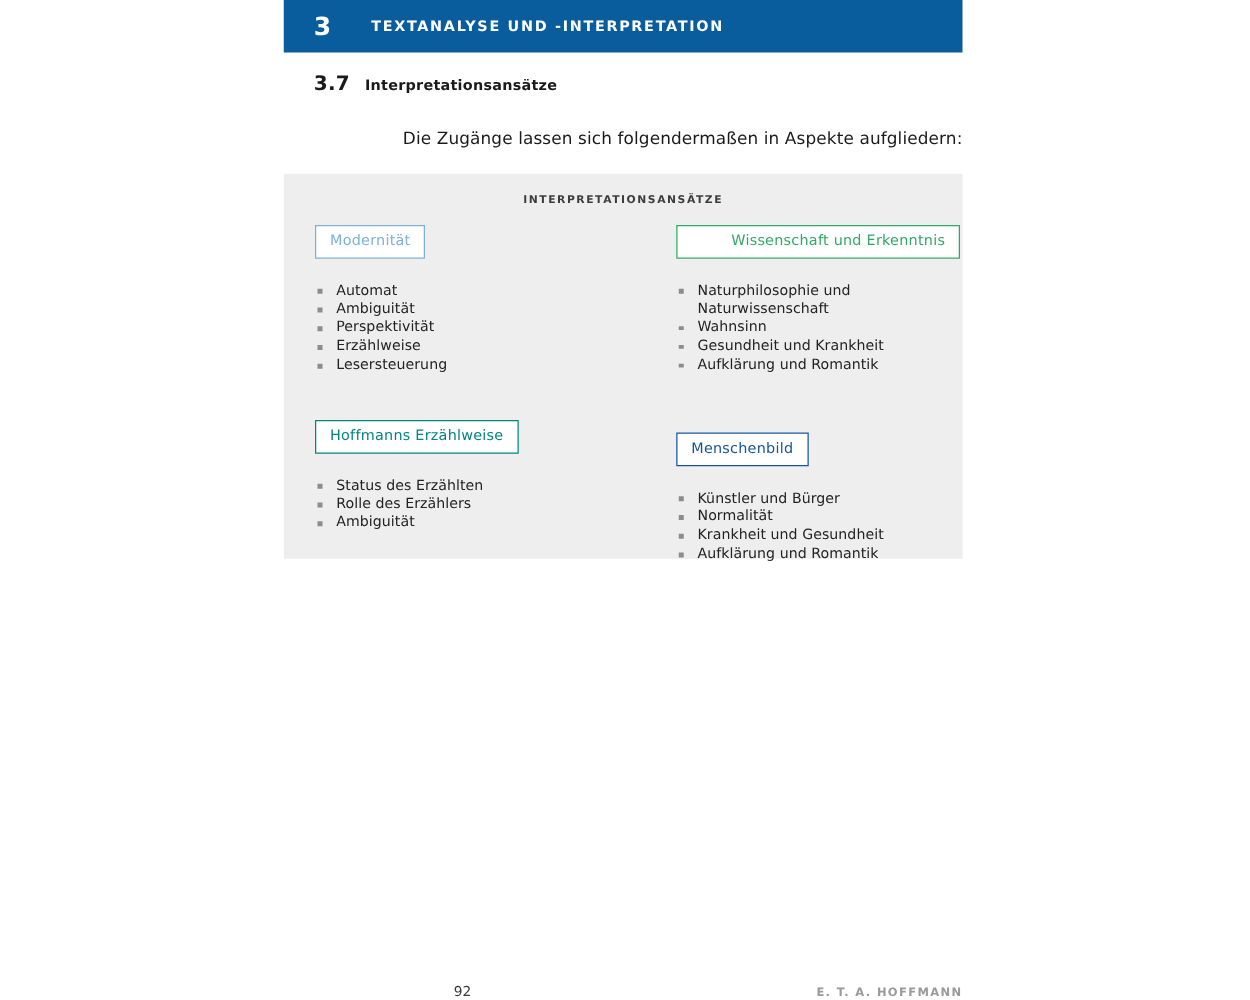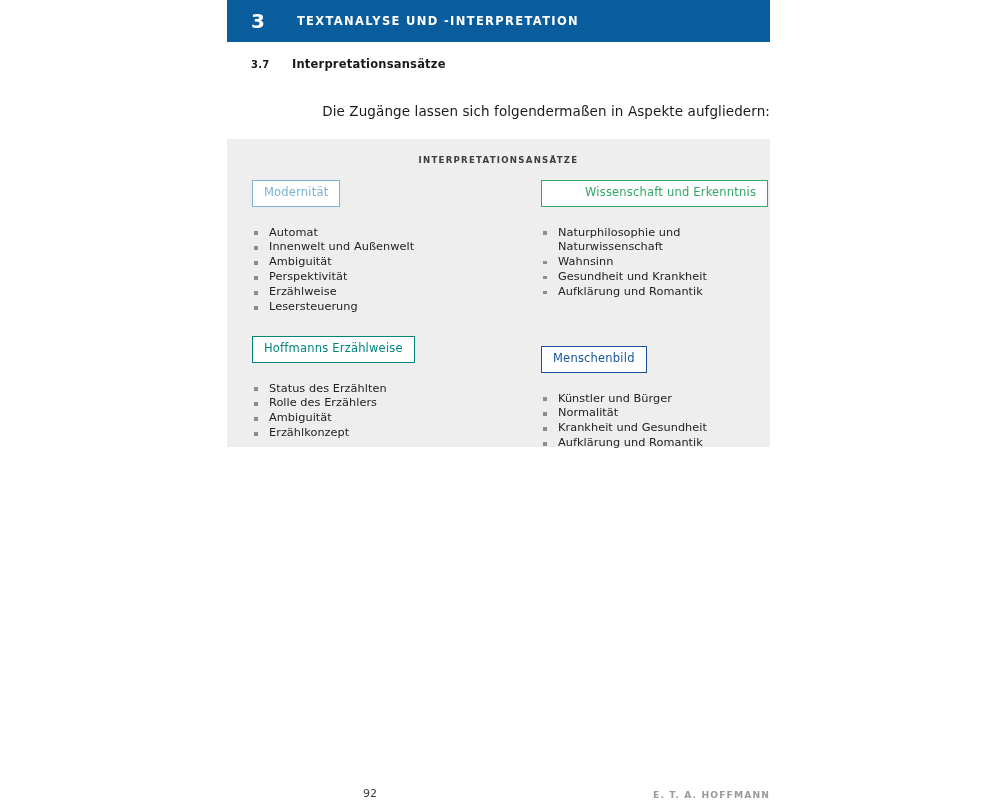--- a/index.html
+++ b/index.html
@@ -48,21 +48,21 @@
 
   
   .section-line {
     position: absolute;
     left: 251px;
     top: 57px;
     display: flex;
     align-items: baseline;
   }
   .section-number {
-    font-size: 10px;
+    font-size: 16px;
     font-weight: 700;
     color: #1a1a1a;
     width: 41px;
     letter-spacing: 0.2px;
   }
   .section-title {
     font-size: 11.5px;
     font-weight: 700;
     color: #1a1a1a;
     letter-spacing: 0.2px;
@@ -189,21 +189,20 @@
   <div class="diagram-caption">INTERPRETATIONSANSÄTZE</div>
 
   <div class="grid">
 
     <div class="cell">
       <div class="cat-box" style="border-color: rgb(124, 178, 214); color: rgb(124, 178, 214);">
         <span>Modernität</span>
       </div>
       <ul class="aspect-list">
         <li>Automat</li>
-        <li>Innenwelt und Außenwelt</li>
         <li>Ambiguität</li>
         <li>Perspektivität</li>
         <li>Erzählweise</li>
         <li>Lesersteuerung</li>
       </ul>
     </div>
 
     <div class="cell">
       <div class="cat-box" style="border-color: rgb(51, 168, 102); color: rgb(51, 168, 102); padding-left: 43px;">
         <span>Wissenschaft und Erkenntnis</span>
@@ -217,21 +216,20 @@
     </div>
 
     <div class="cell">
       <div class="cat-box" style="border-color: rgb(0, 133, 126); color: rgb(0, 133, 126);">
         <span>Hoffmanns Erzählweise</span>
       </div>
       <ul class="aspect-list">
         <li>Status des Erzählten</li>
         <li>Rolle des Erzählers</li>
         <li>Ambiguität</li>
-        <li>Erzählkonzept</li>
       </ul>
     </div>
 
     <div class="cell">
       <div class="cat-box" style="border-color: rgb(21, 84, 154); color: rgb(21, 84, 154); margin-top: 10px;">
         <span>Menschenbild</span>
       </div>
       <ul class="aspect-list">
         <li>Künstler und Bürger</li>
         <li>Normalität</li>

